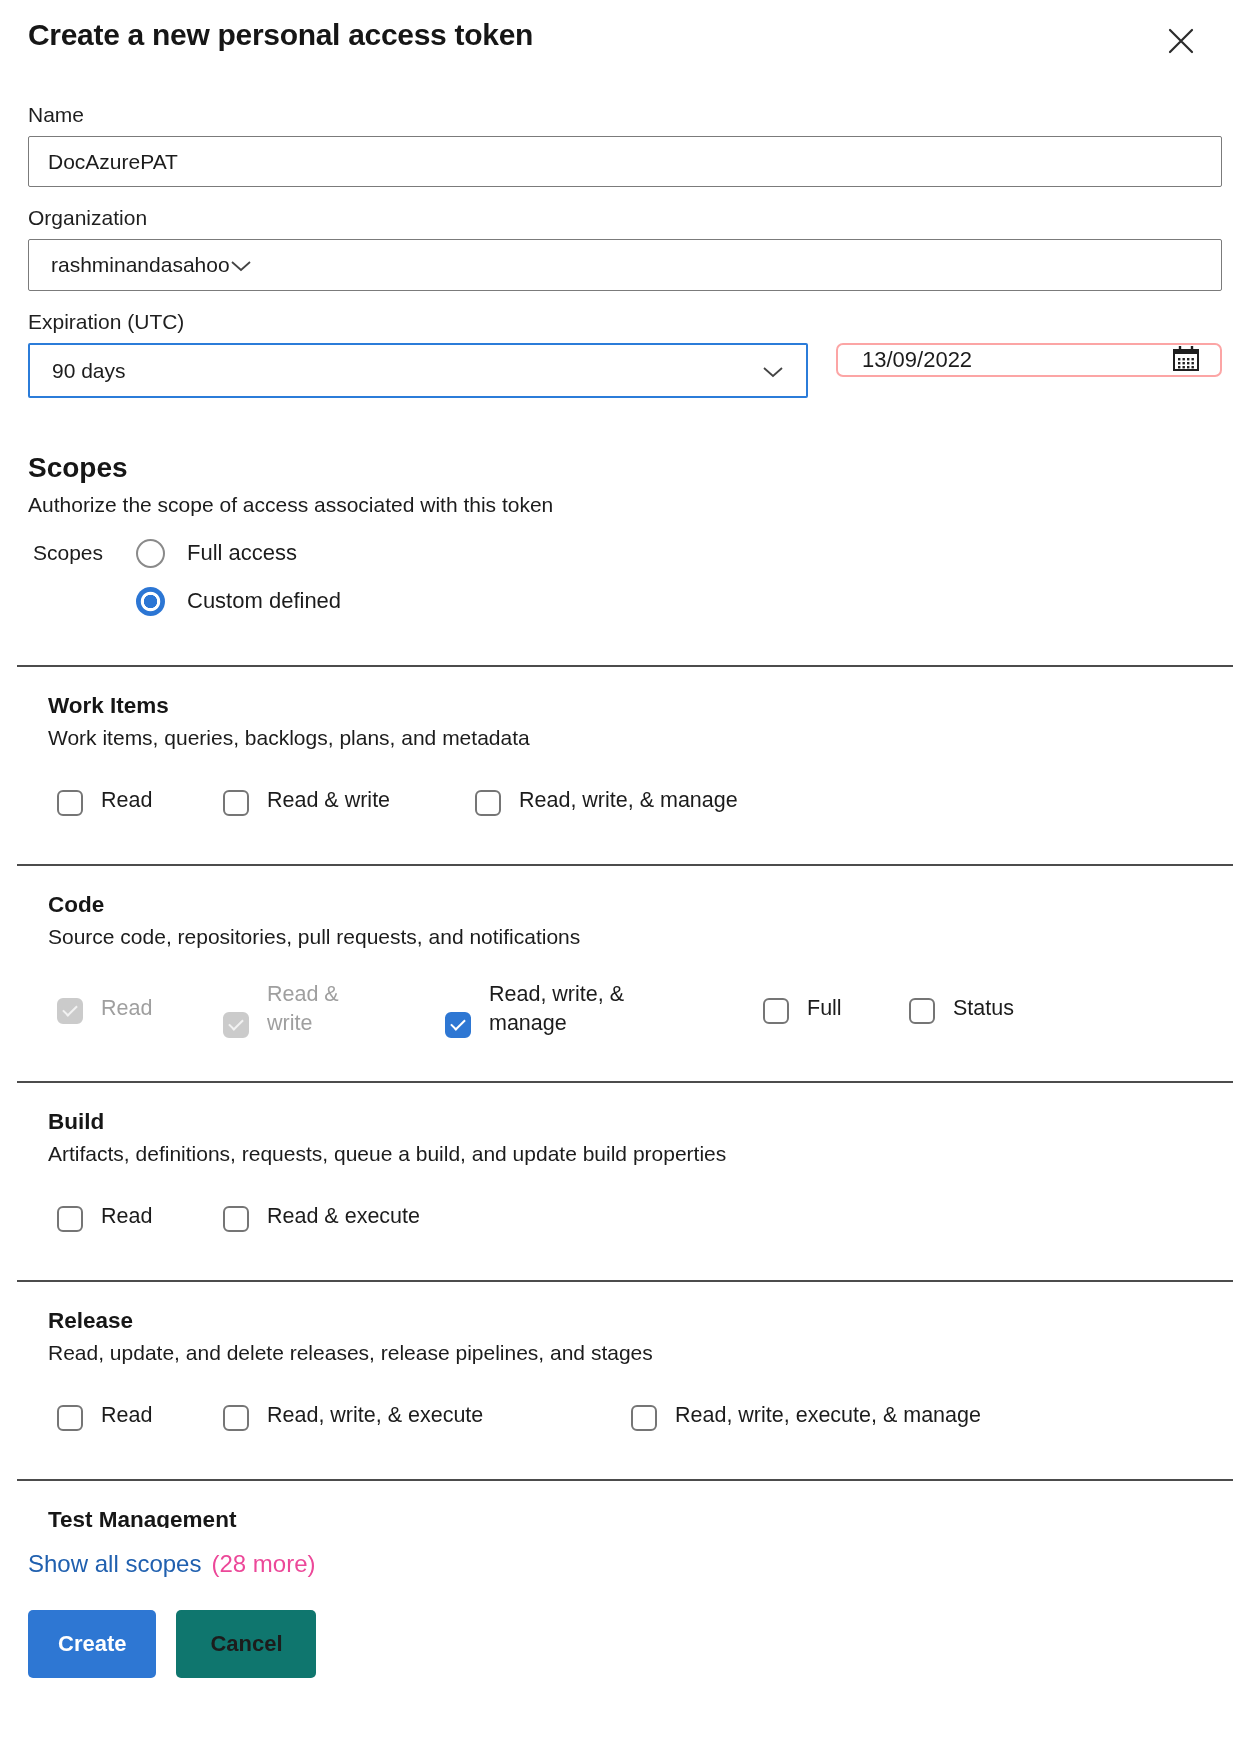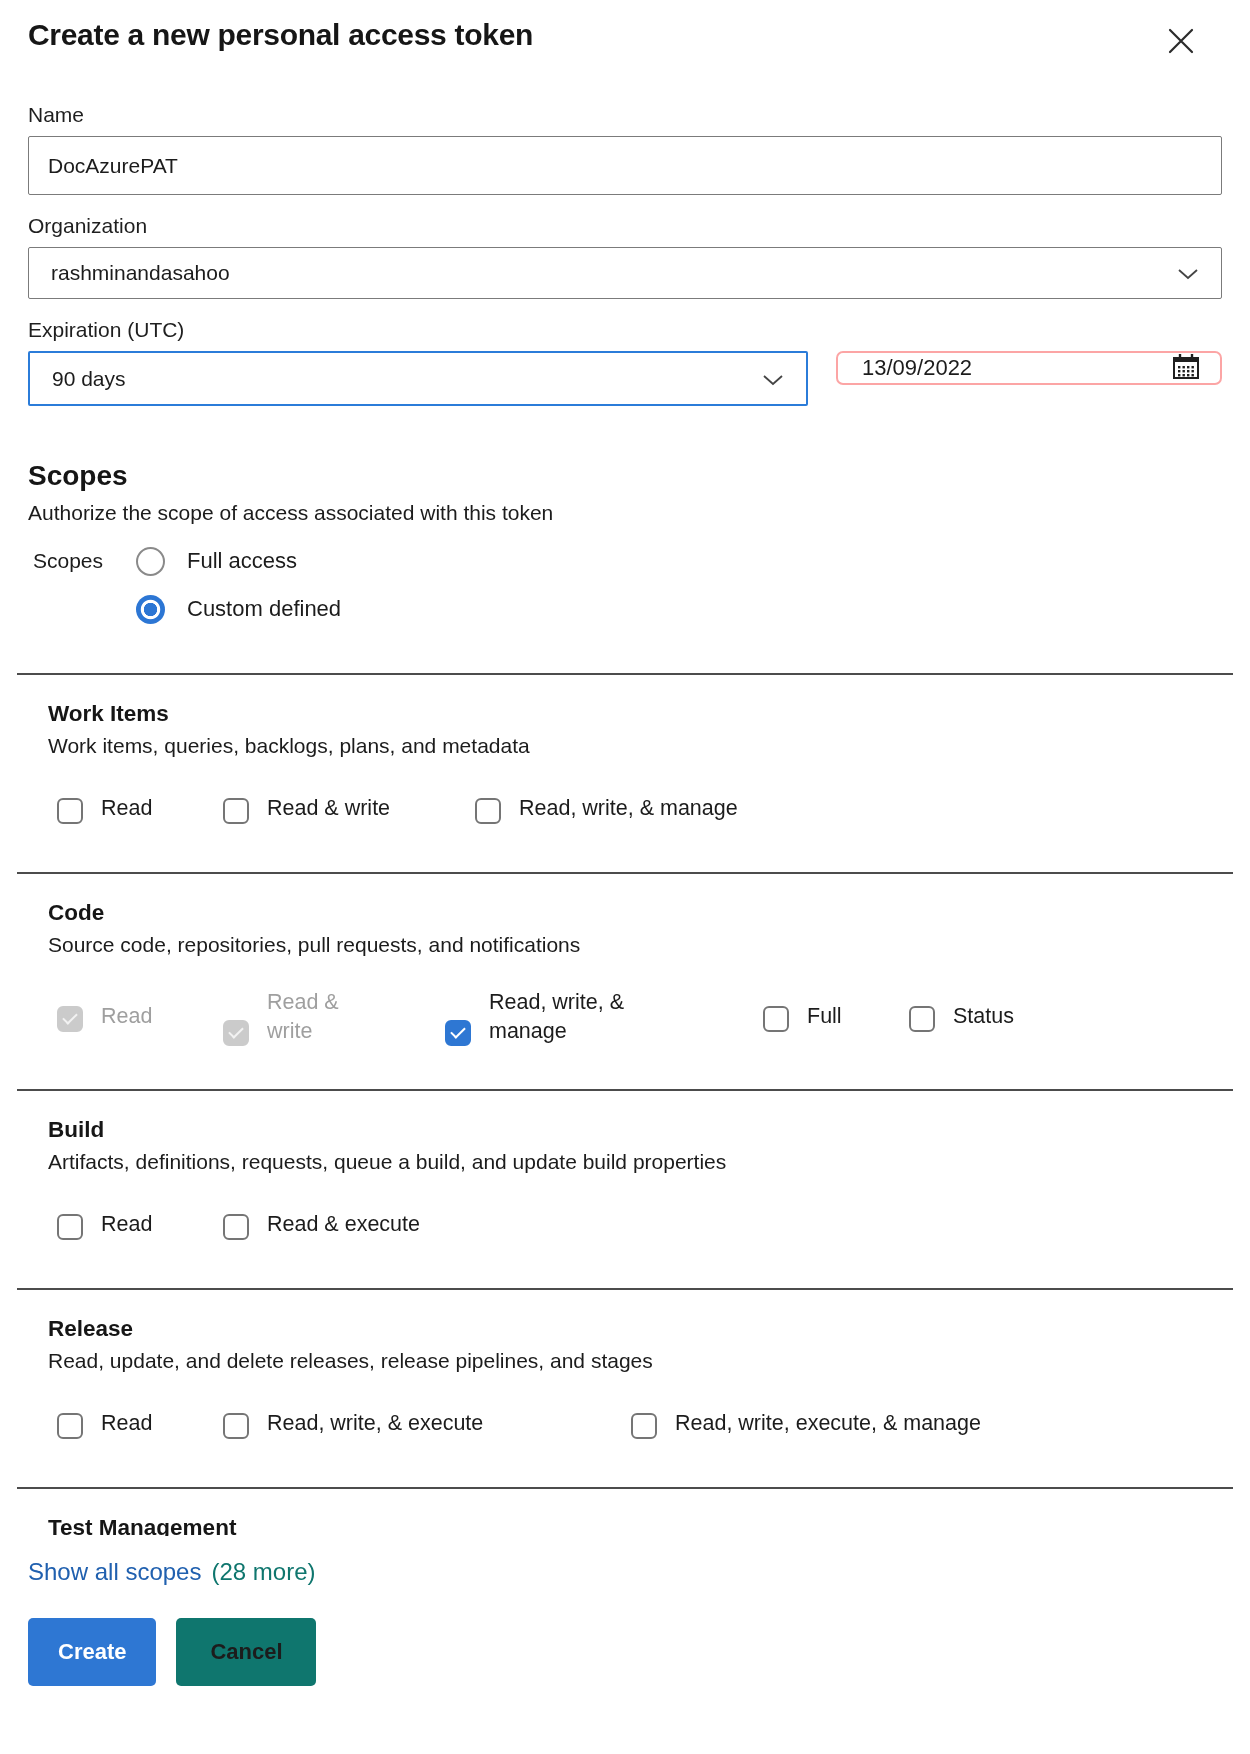--- a/index.html
+++ b/index.html
@@ -13,27 +13,27 @@
   
   .hdr { display: flex; justify-content: space-between; align-items: flex-start; padding-top: 18px; }
   .title { font-size: 30px; font-weight: 700; letter-spacing: -0.3px; color: #161616; }
   .close-btn { background: none; border: none; cursor: pointer; padding: 4px; margin-right: 18px; }
 
   
   .fld-label { font-size: 21px; color: #1f1f1f; }
   .lbl-name { margin-top: 36px; }
   .lbl-org, .lbl-exp { margin-top: 19px; }
   .txt-input {
-    margin-top: 9px; width: 100%; height: 59px; border: 1.5px solid #7b7b7b;
+    margin-top: 9px; width: 100%; height: 51px; border: 1.5px solid #7b7b7b;
     font-family: inherit; font-size: 21px; color: #1c1c1c; padding: 0 19px; background: #fff;
     border-radius: 2px; display: block;
   }
   .selectbox {
     margin-top: 9px; height: 52px; border: 1.5px solid #7b7b7b; border-radius: 2px;
-    display: flex; align-items: center; justify-content: space-between;
+    display: flex; align-items: center; justify-content: flex-start;
     padding: 0 22px; font-size: 21px; cursor: pointer; background: #fff;
   }
   .exp-row { margin-top: 9px; display: flex; align-items: flex-start; }
   .exp-select {
     width: 780px; height: 55px; border: 2px solid #2b7cd9; border-radius: 2px;
     display: flex; align-items: center; justify-content: space-between;
     padding: 0 22px; font-size: 21px; cursor: pointer; background: #fff; margin-top: 0;
   }
   .date-field {
     margin-left: 28px; flex: 1; height: 34px; border: 2px solid #fca5a5; border-radius: 7px;
@@ -89,21 +89,21 @@
   .code-b .cb-label { max-width: 105px; }
   .code-c { width: 318px; }
   .code-c .cb-label { max-width: 180px; }
   .code-d { width: 146px; }
   .rel-b { width: 408px; }
 
   
   .tm-clip { margin-top: 26px; height: 21px; overflow: hidden; padding-left: 20px; }
   .show-row { margin-top: 22px; font-size: 24px; display: flex; align-items: baseline; }
   .link { color: #2060af; text-decoration: none; cursor: pointer; font-size: 24px; }
-  .more { color: #0f766e; margin-left: 10px; font-size: 24px; text-align: center; }
+  .more { color: #ec4899; margin-left: 10px; font-size: 24px; text-align: center; }
   .btn-row { margin-top: 32px; display: flex; }
   .btn {
     height: 68px; border: none; border-radius: 5px; font-family: inherit;
     font-size: 22px; font-weight: 700; cursor: pointer; padding: 0 30px;
   }
   .btn-primary { background: #2e77d3; color: #ffffff; min-width: 128px; }
   .btn-default { background: #0f766e; color: #1c1c1c; min-width: 140px; margin-left: 20px; }
 </style>
 </head>
 <body>

